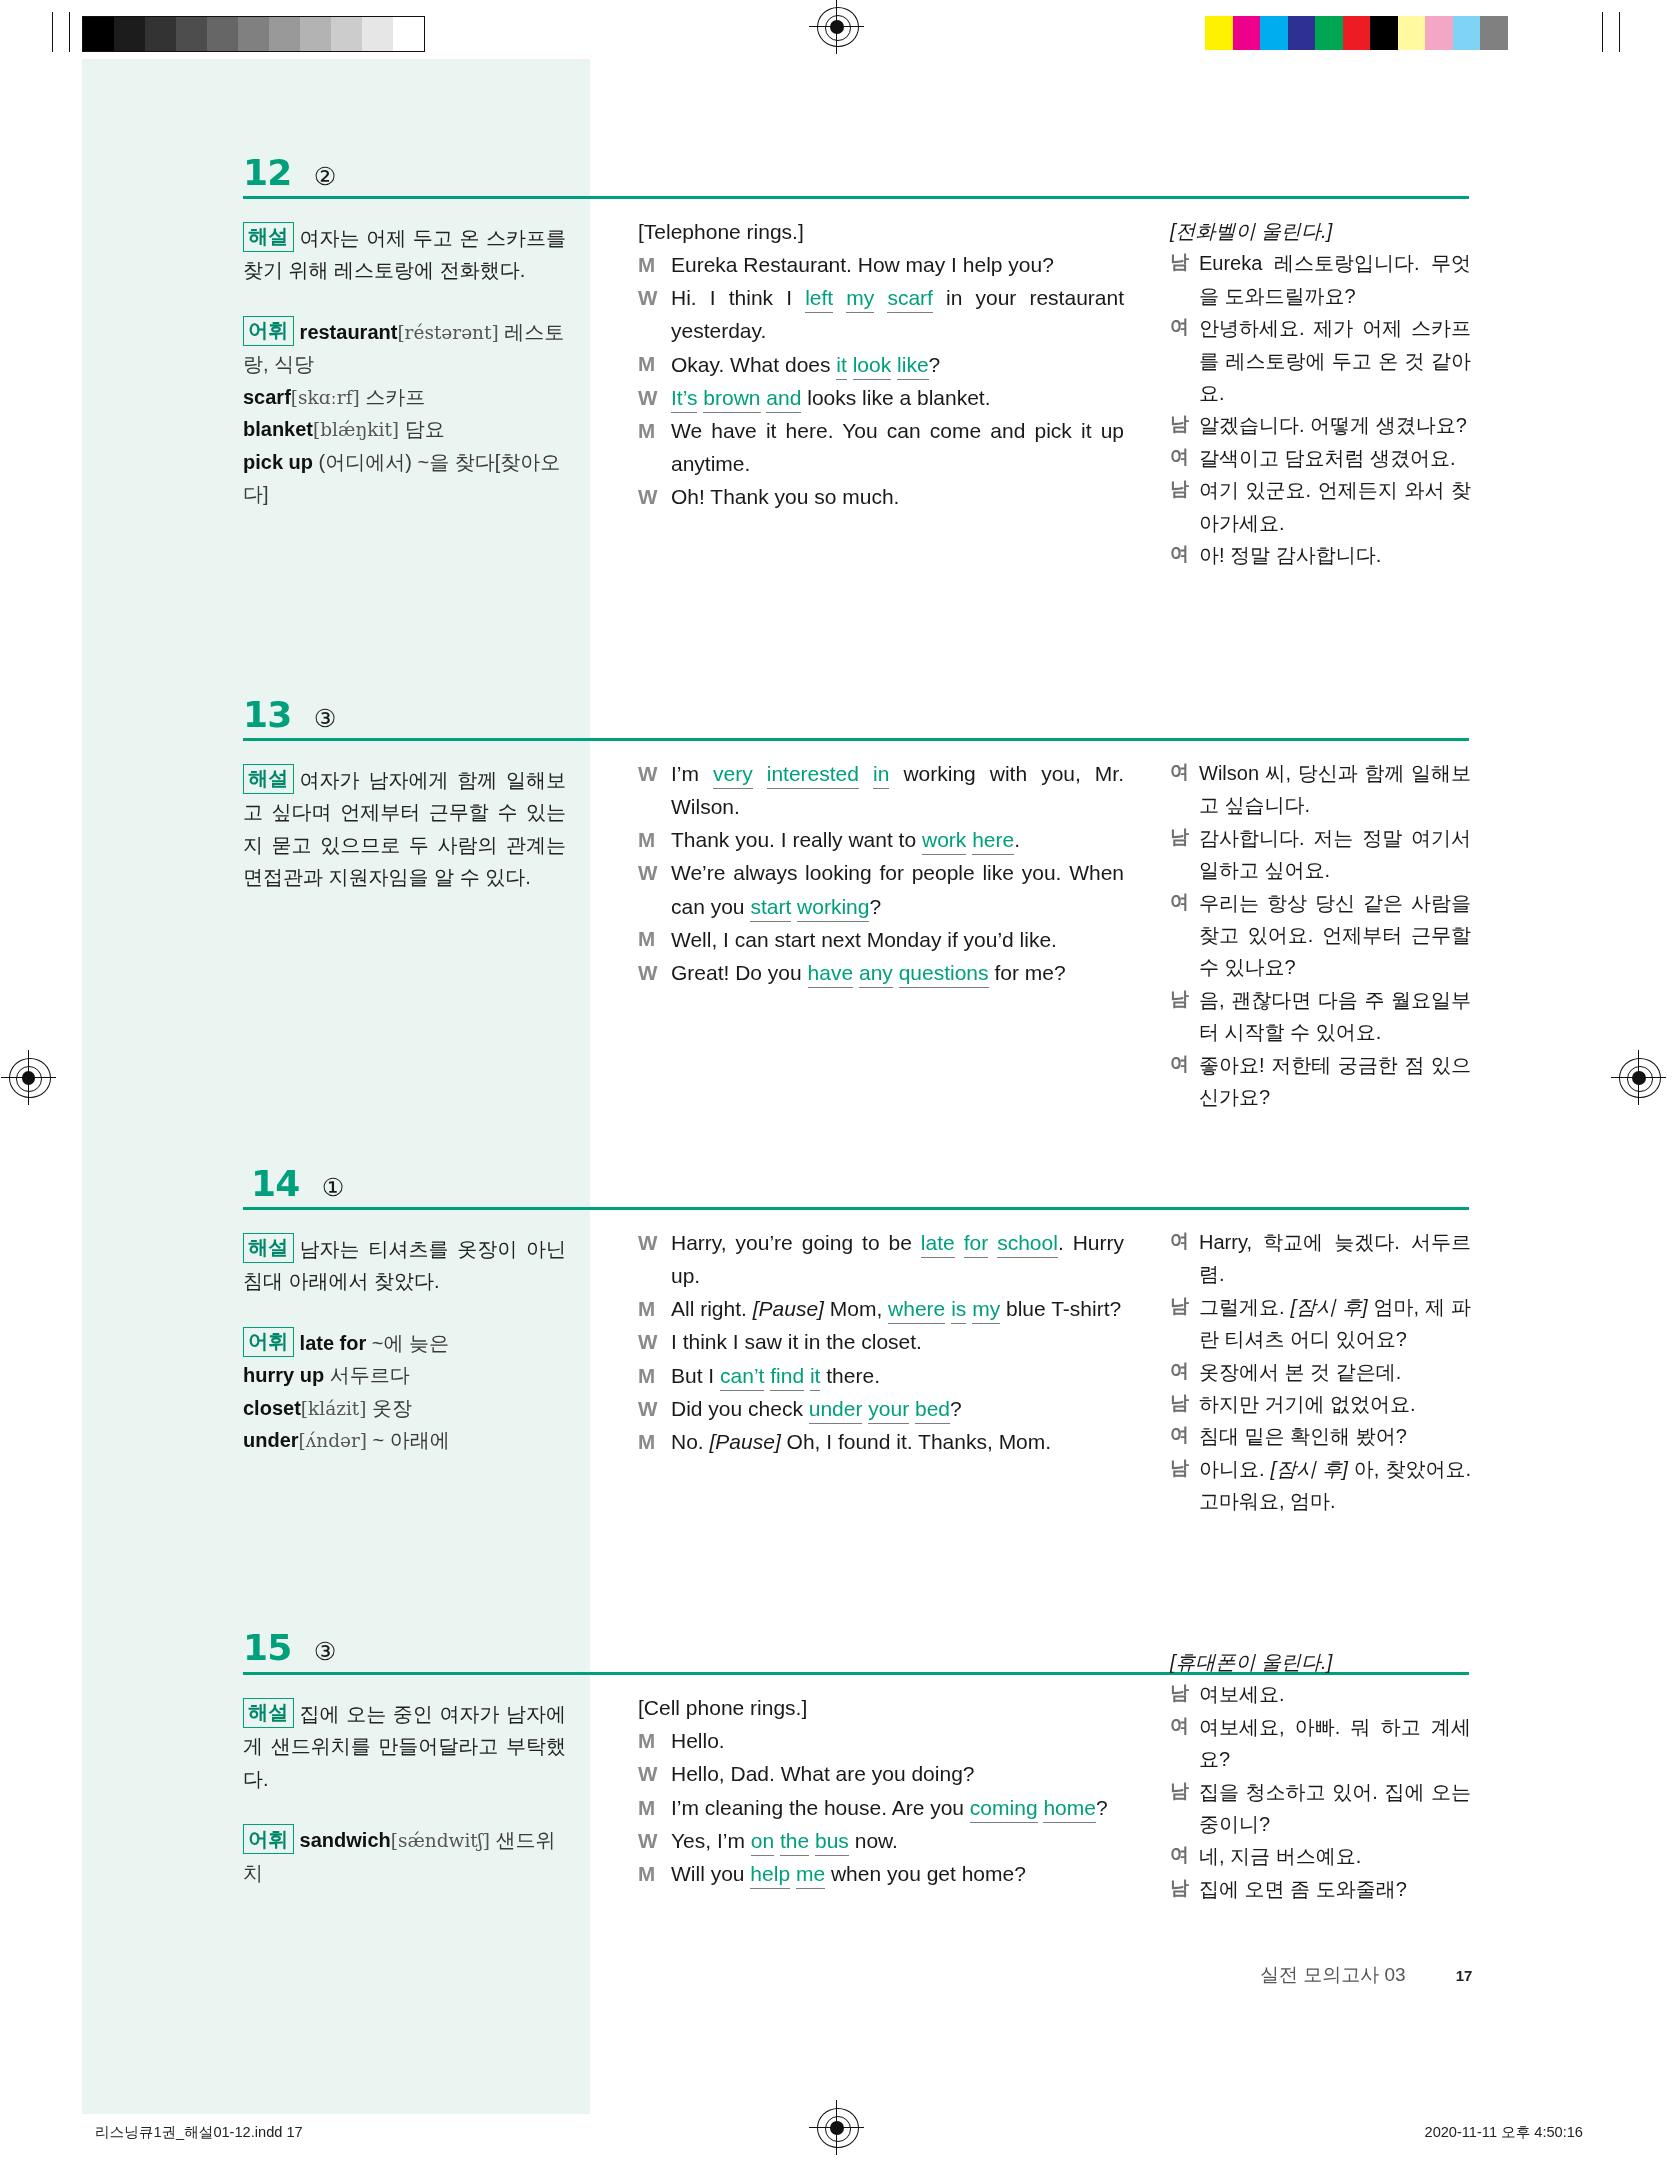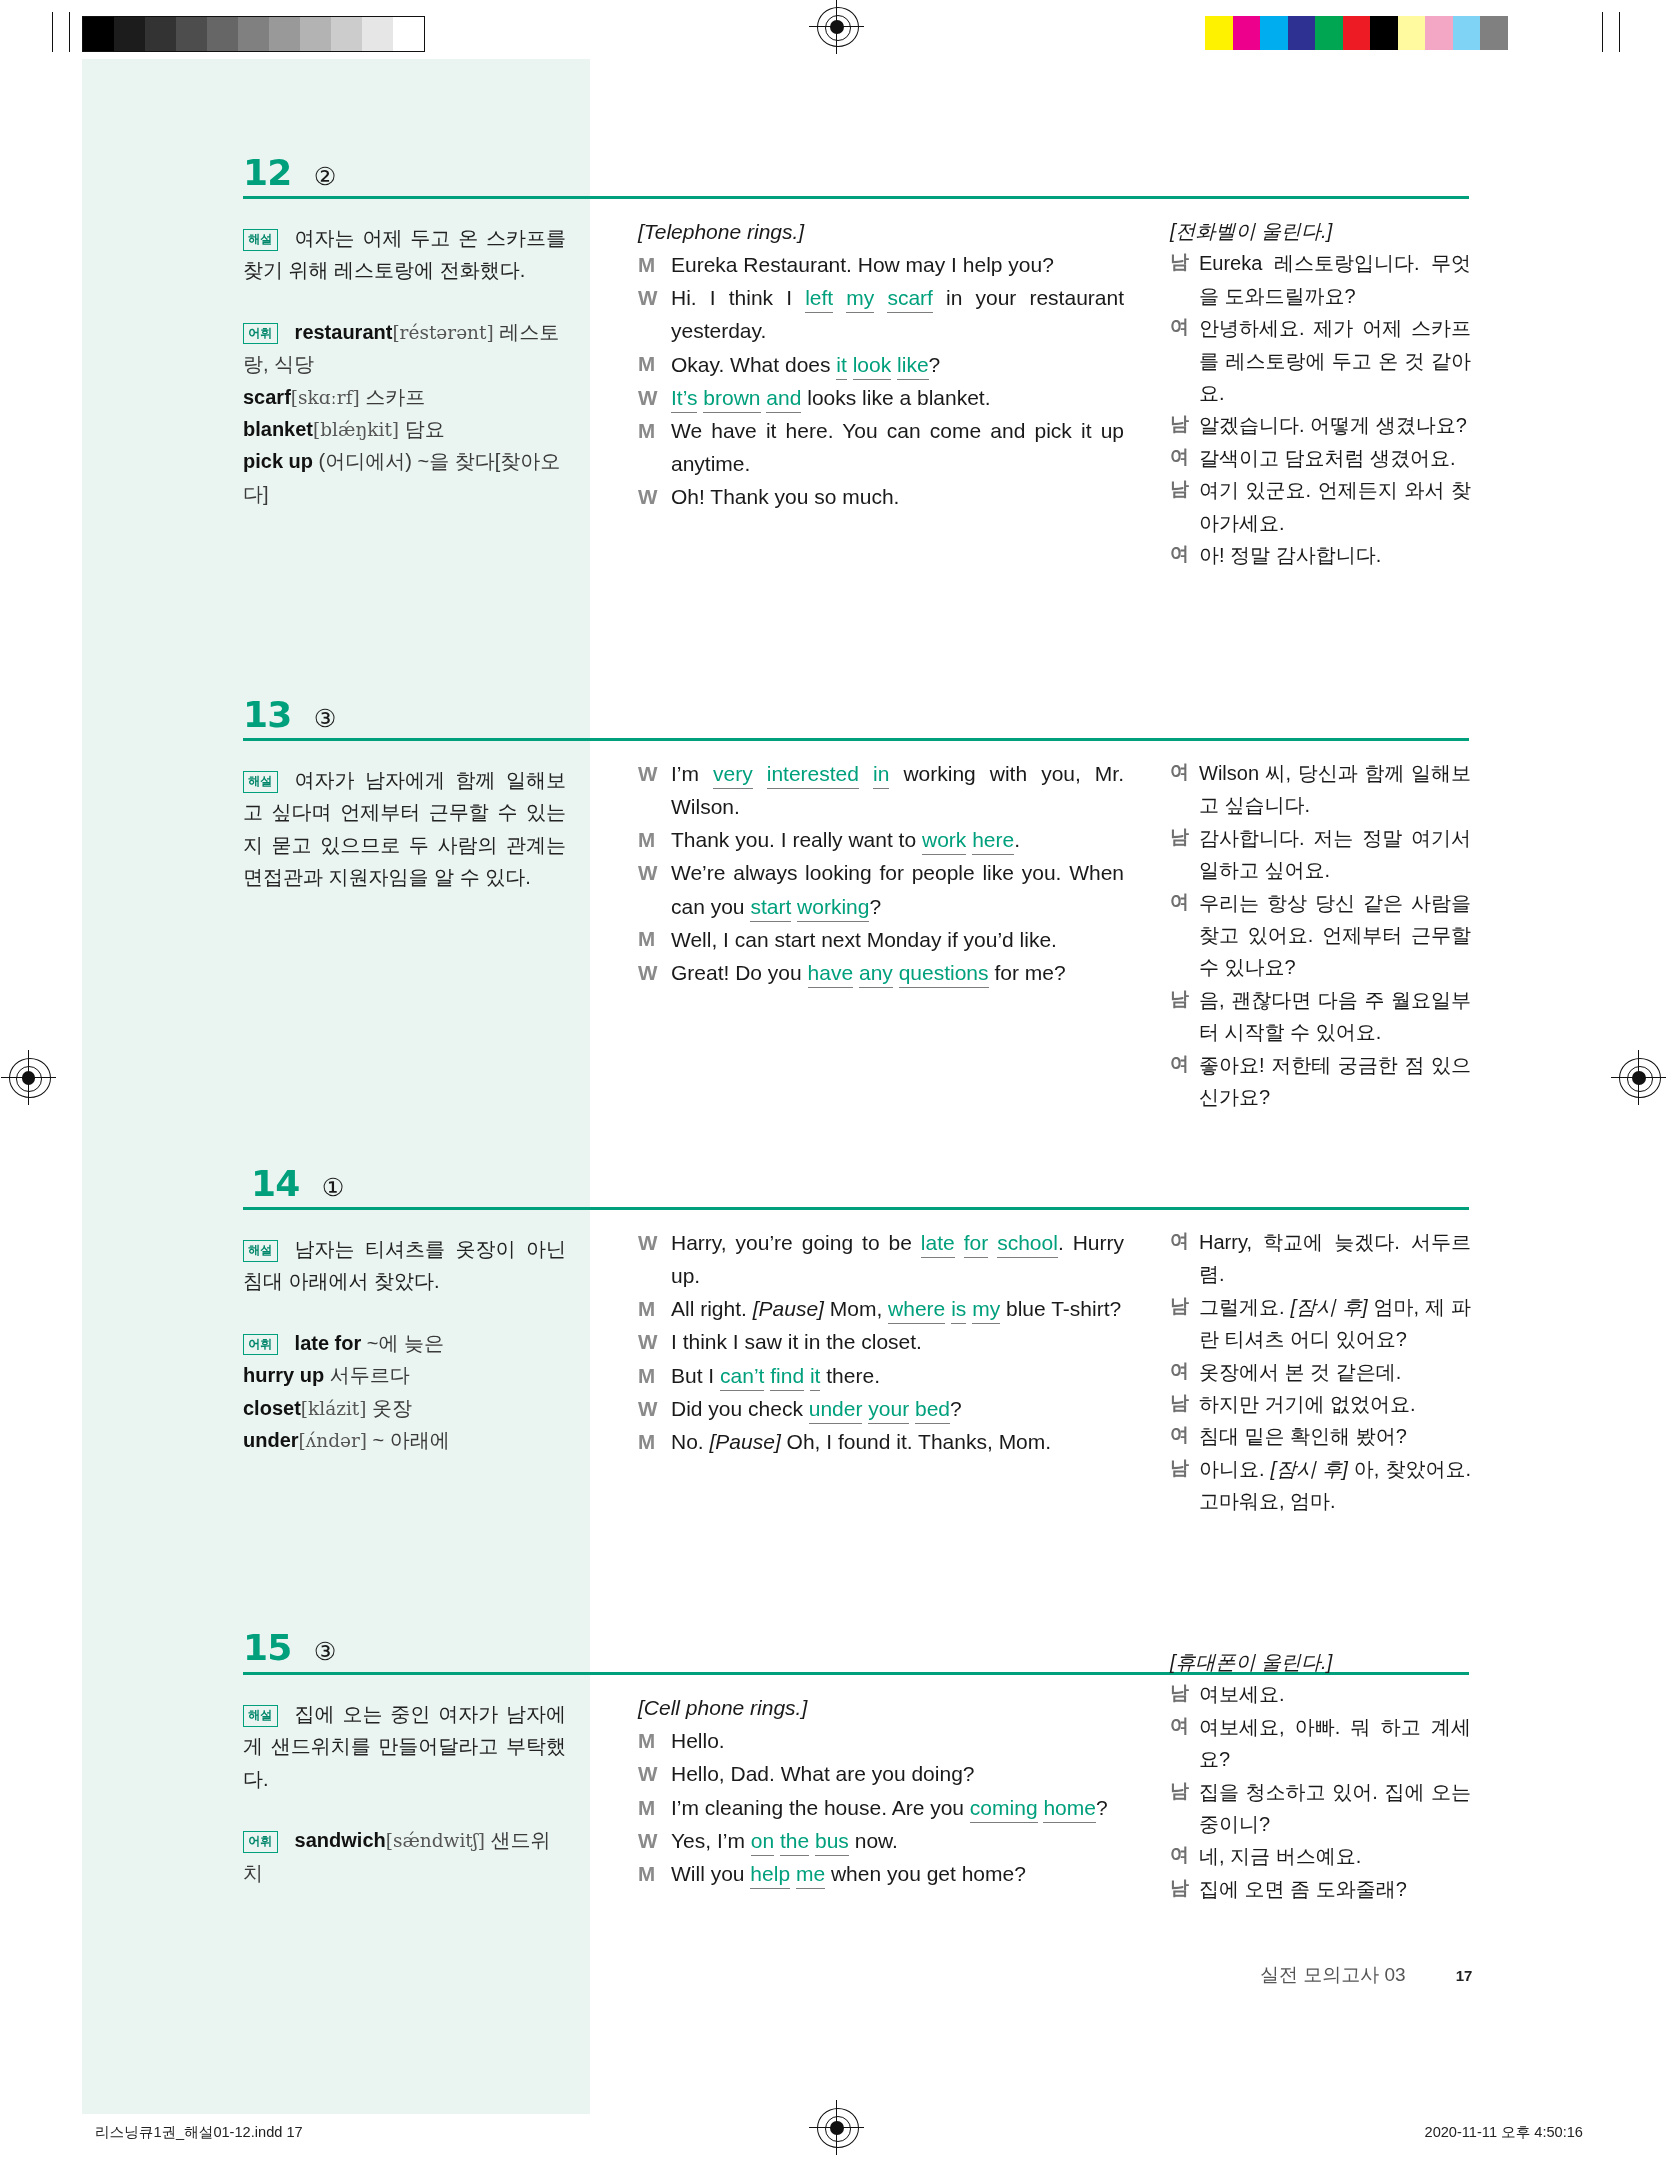--- a/index.html
+++ b/index.html
@@ -126,25 +126,25 @@
     font-size: 20px;
     line-height: 1.62;
     color: #1a1a1a;
   }
 
   
   .tag {
     display: inline-block;
     border: 1.3px solid #00a07d;
     color: #00866a;
-    font-size: 12px;
+    font-size: 20px;
     font-weight: 700;
     line-height: 1;
     padding: 3.4px 4.3px 4.3px;
-    margin-right: 17px;
+    margin-right: 6px;
     vertical-align: 1.7px;
     background: transparent;
     white-space: nowrap;
   }
 
   .para { margin: 0; text-align: justify; text-justify: inter-character; }
   .vocab-block { margin: 0; }
   .word { font-weight: 700; color: #111; }
   .ipa { color: #555; font-family: "DejaVu Serif", serif; font-size: 18.5px; }
   .gloss { color: #3a3a3a; }
@@ -163,21 +163,20 @@
     padding-top: 0.9px;
   }
   .spk-ko {
     flex: 0 0 29px;
     font-weight: 700;
     color: #6f6f6f;
     font-size: 19px;
   }
   .utt { flex: 1 1 auto; text-align: justify; }
   .stage {
-    font-style: italic;
     display: block;
   }
   .stage-ko { font-style: italic; display: block; }
   .hl-u {
     color: #00a07d;
     border-bottom: 1.4px solid #7d7d7d;
     padding-bottom: 3px;
   }
   .ital { font-style: italic; }
 

